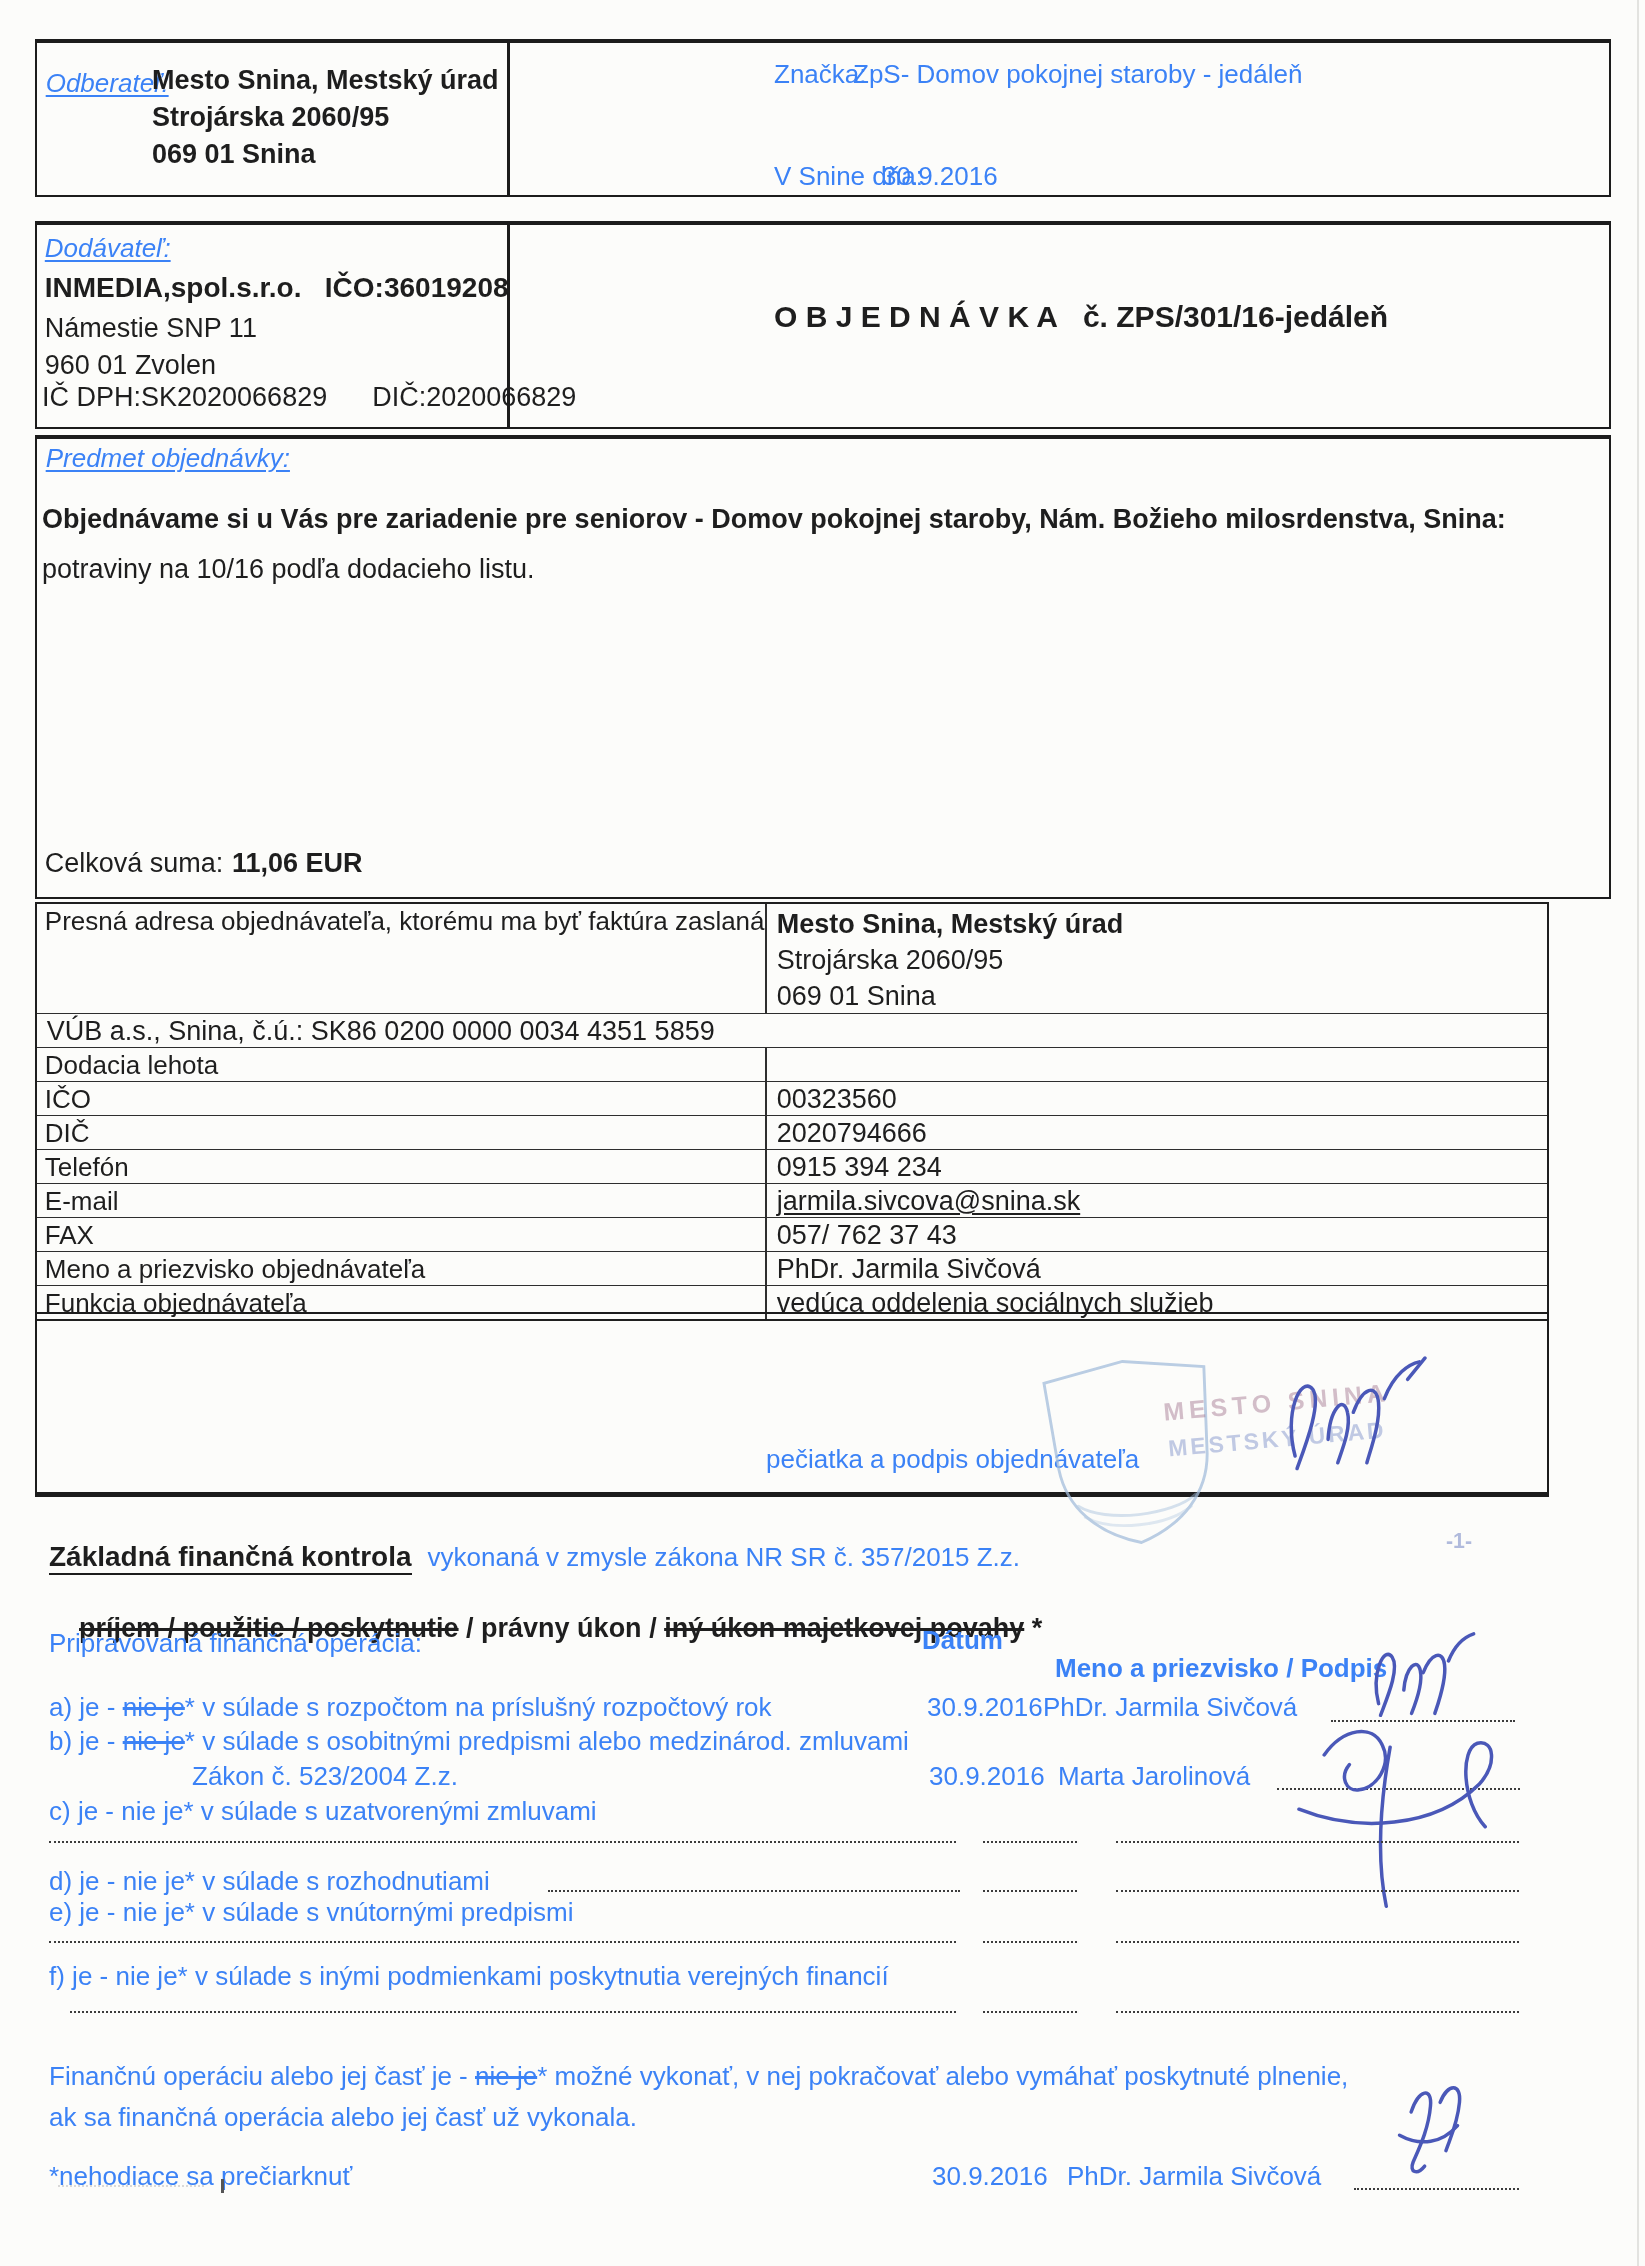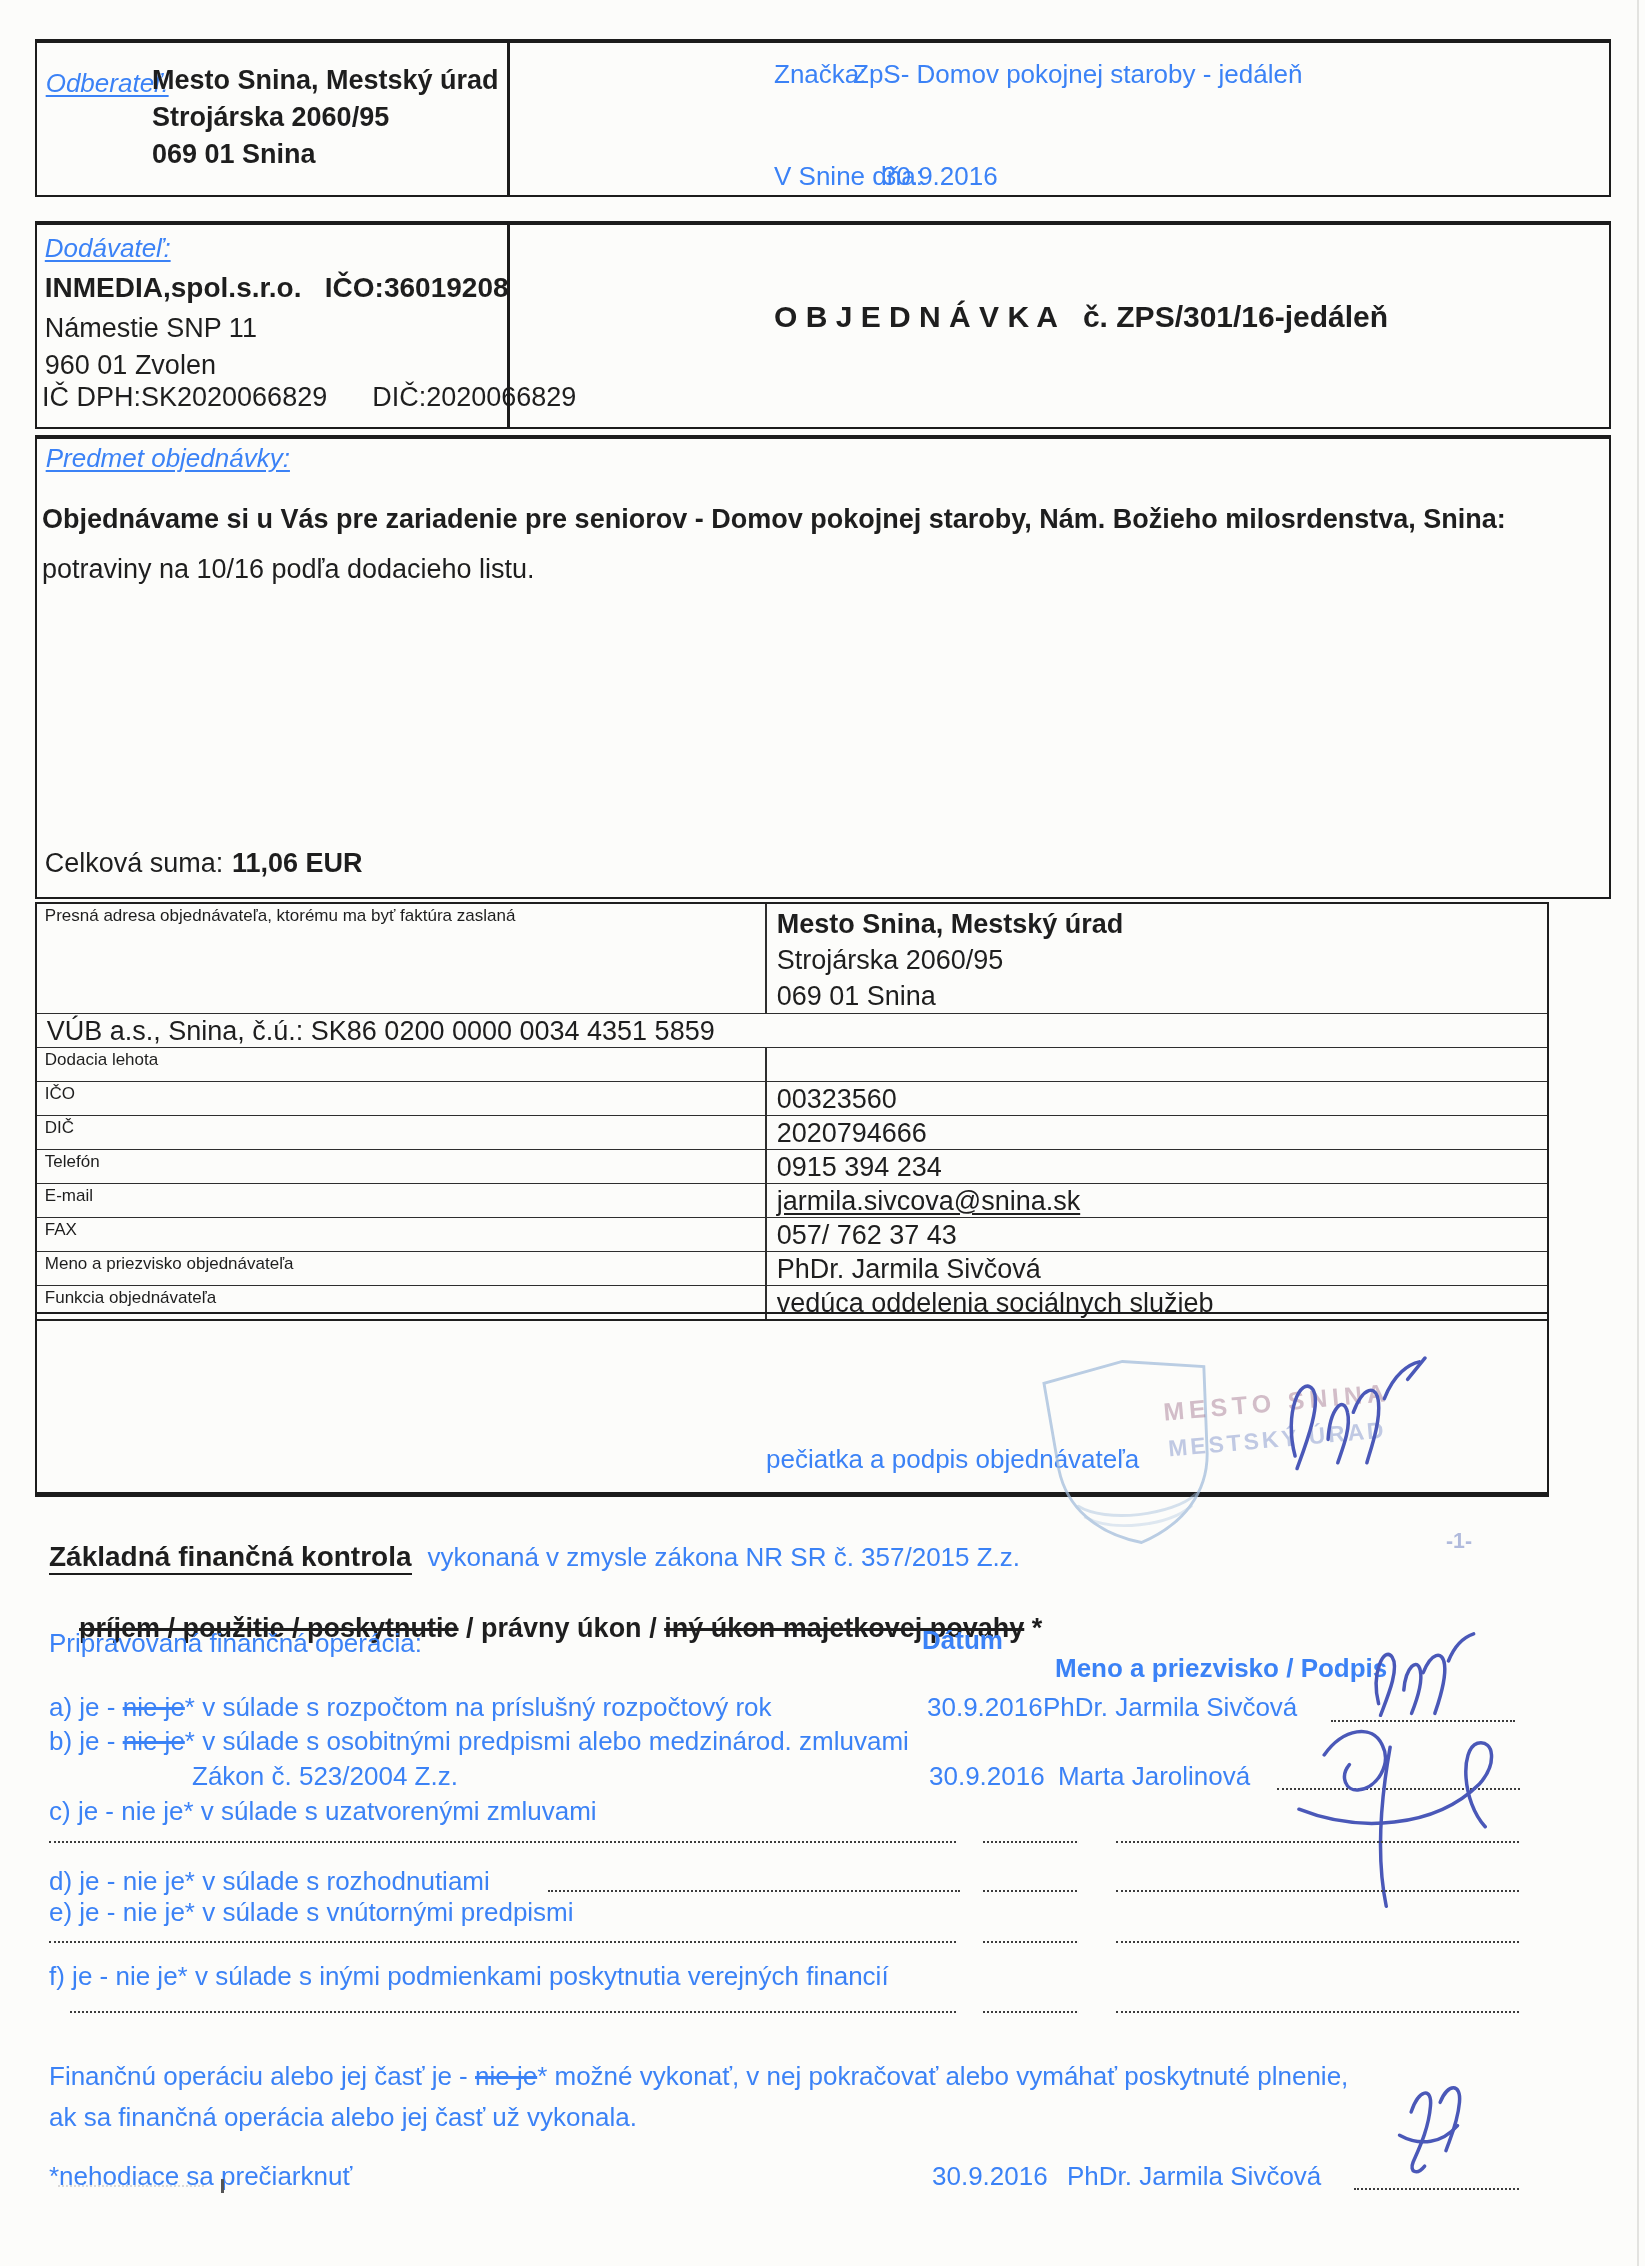--- a/index.html
+++ b/index.html
@@ -15,21 +15,21 @@
   .strike{text-decoration:line-through;text-decoration-thickness:2.5px;}
   .box{position:absolute;border:2.9px solid #1c1c1c;box-sizing:border-box;}
   .thicktop{border-top-width:4.9px;}
   .vline{position:absolute;top:0;bottom:0;width:2.9px;background:#1c1c1c;}
   .dots{position:absolute;height:0;border-bottom:2.9px dotted #3c3c3c;}
   .addr span{display:block;line-height:37px;}
   
   .itable{position:absolute;left:35px;top:902px;width:1514px;border:2.9px solid #1f1f1f;box-sizing:border-box;background:transparent;}
   .trow{display:flex;height:33px;border-top:1.9px solid #2e2e2e;align-items:flex-start;overflow:visible;}
   .trow.first{height:109px;border-top:none;}
-  .tl{flex:0 0 730px;width:730px;border-right:2.9px solid #2e2e2e;height:100%;padding:1.9px 3.9px 0 7.8px;box-sizing:border-box;font-size:17px;white-space:nowrap;}
+  .tl{flex:0 0 730px;width:730px;border-right:2.9px solid #2e2e2e;height:100%;padding:1.9px 3.9px 0 7.8px;box-sizing:border-box;font-size:26px;white-space:nowrap;}
   .tr{flex:1;padding:1.9px 3.9px 0 9.7px;font-size:27px;white-space:nowrap;}
   .tr .vline1{display:block;line-height:36px;}
   svg.sig path{fill:none;stroke:#4a58b8;stroke-width:3.6;stroke-linecap:round;stroke-linejoin:round;}
   svg.stamp path{fill:none;stroke:#a4bedc;stroke-width:3;stroke-linecap:round;}
   .stamptxt{position:absolute;font-weight:700;white-space:nowrap;}
   .edge{position:absolute;background:#d9d9d4;}
 </style>
 </head>
 <body>
 

